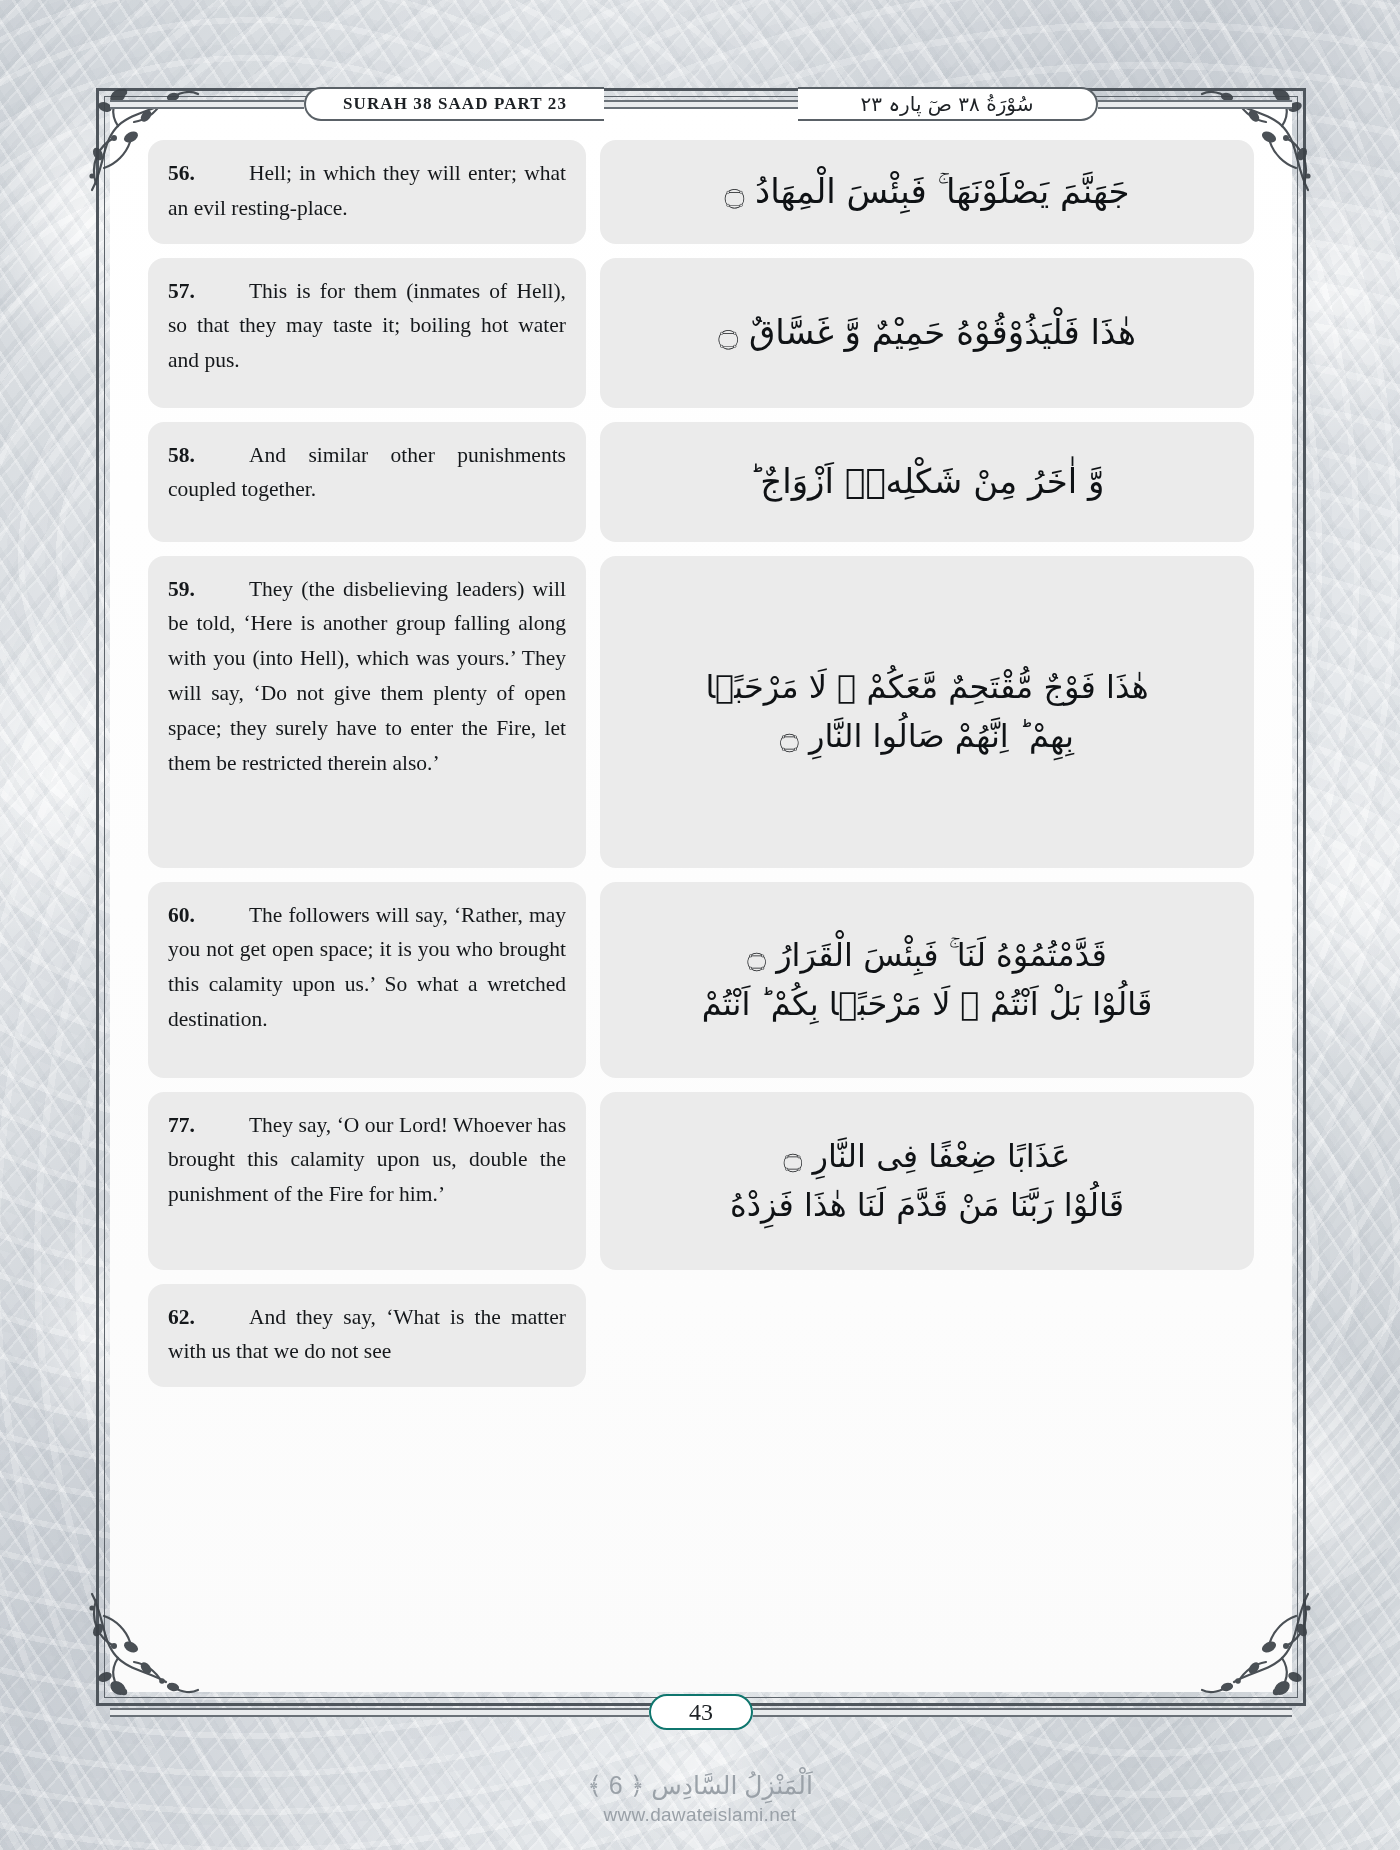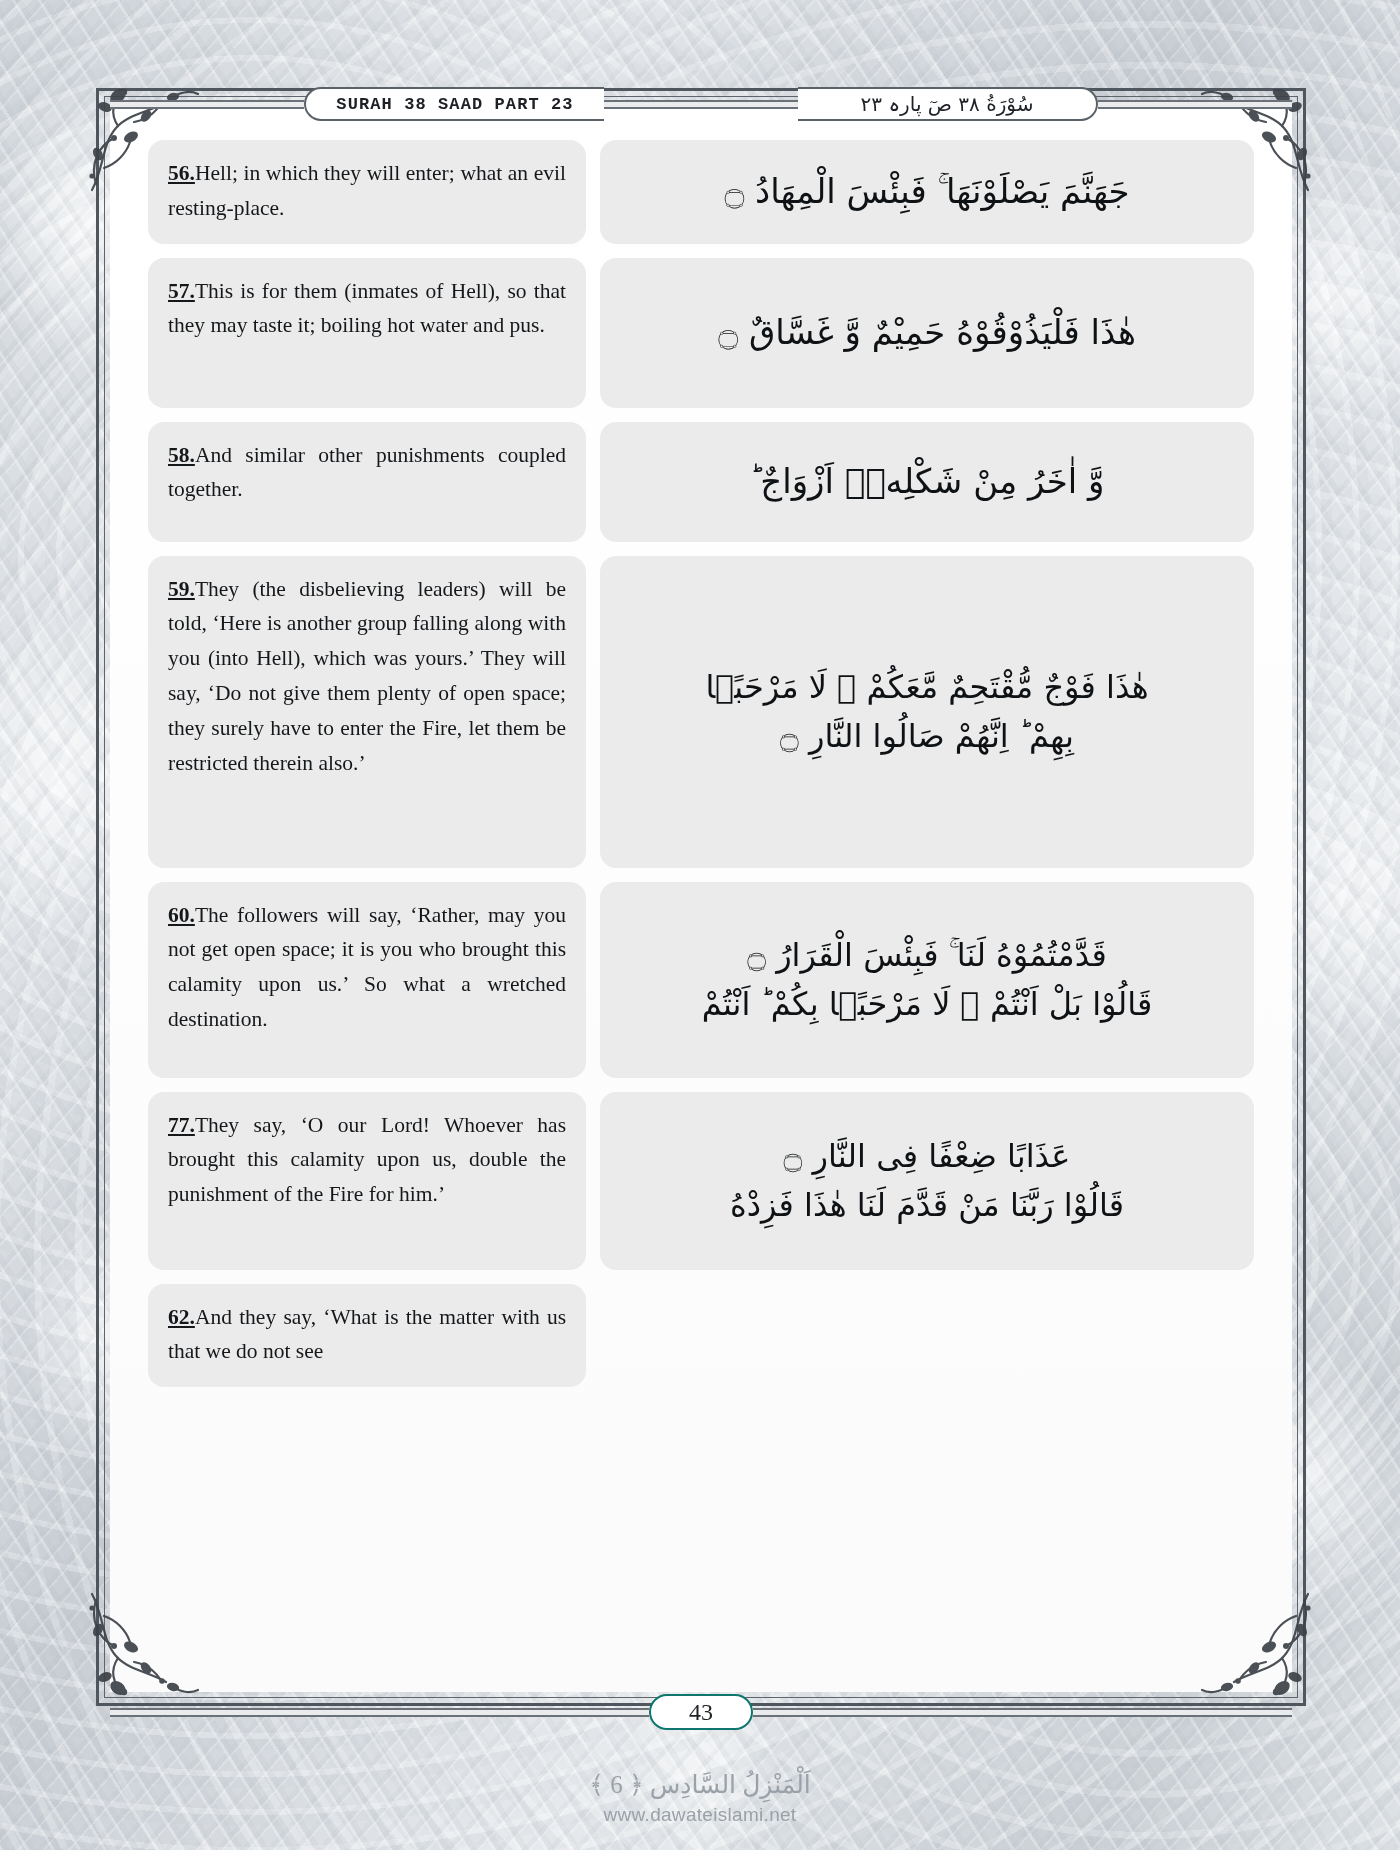--- a/index.html
+++ b/index.html
@@ -103,21 +103,21 @@
     display: flex;
     align-items: center;
     justify-content: center;
     padding: 0 18px;
     white-space: nowrap;
   }
   #header-cap-left  { border-radius: 20px 0 0 20px; border-right: none; min-width: 300px; }
   #header-cap-right { border-radius: 0 20px 20px 0; border-left: none;  min-width: 300px; }
 
   #header-title-en {
-    font-family: Liberation Mono, monospace;
+    font-family: Liberation Serif, serif;
     font-weight: 700;
     font-size: 17px;
     letter-spacing: 1.1px;
     color: #1d2125;
   }
   #header-title-ar {
     font-family: "DejaVu Sans", sans-serif;
     font-size: 20px;
     color: #1d2125;
     direction: rtl;
@@ -150,21 +150,21 @@
     text-align: justify;
     text-align-last: left;
     font-family: "Liberation Serif", serif;
     font-size: 21.5px;
     line-height: 1.62;
     color: #15181b;
     hyphens: none;
   }
   .cell-en .vnum {
     font-weight: 700;
-    text-decoration: underline;
+    margin-right: 54px;
   }
   .cell-ar {
     flex: 1 1 auto;
     display: flex;
     flex-direction: column;
     align-items: center;
     justify-content: center;
     direction: rtl;
     font-family: "DejaVu Sans", sans-serif;
     color: #0f1215;
@@ -220,21 +220,21 @@
     flex: 0 0 auto;
   }
 
   #footer-meta {
     position: absolute;
     left: 0; right: 0; bottom: 24px;
     z-index: 5;
     text-align: center;
   }
   #footer-manzil {
-    font-family: Liberation Serif, serif;
+    font-family: Liberation Sans, sans-serif;
     font-size: 25px;
     color: #9aa1a8;
     direction: rtl;
     line-height: 1.2;
     margin-bottom: 4px;
   }
   #footer-url {
     font-family: Liberation Sans, sans-serif;
     font-size: 19px;
     color: #9aa1a8;

